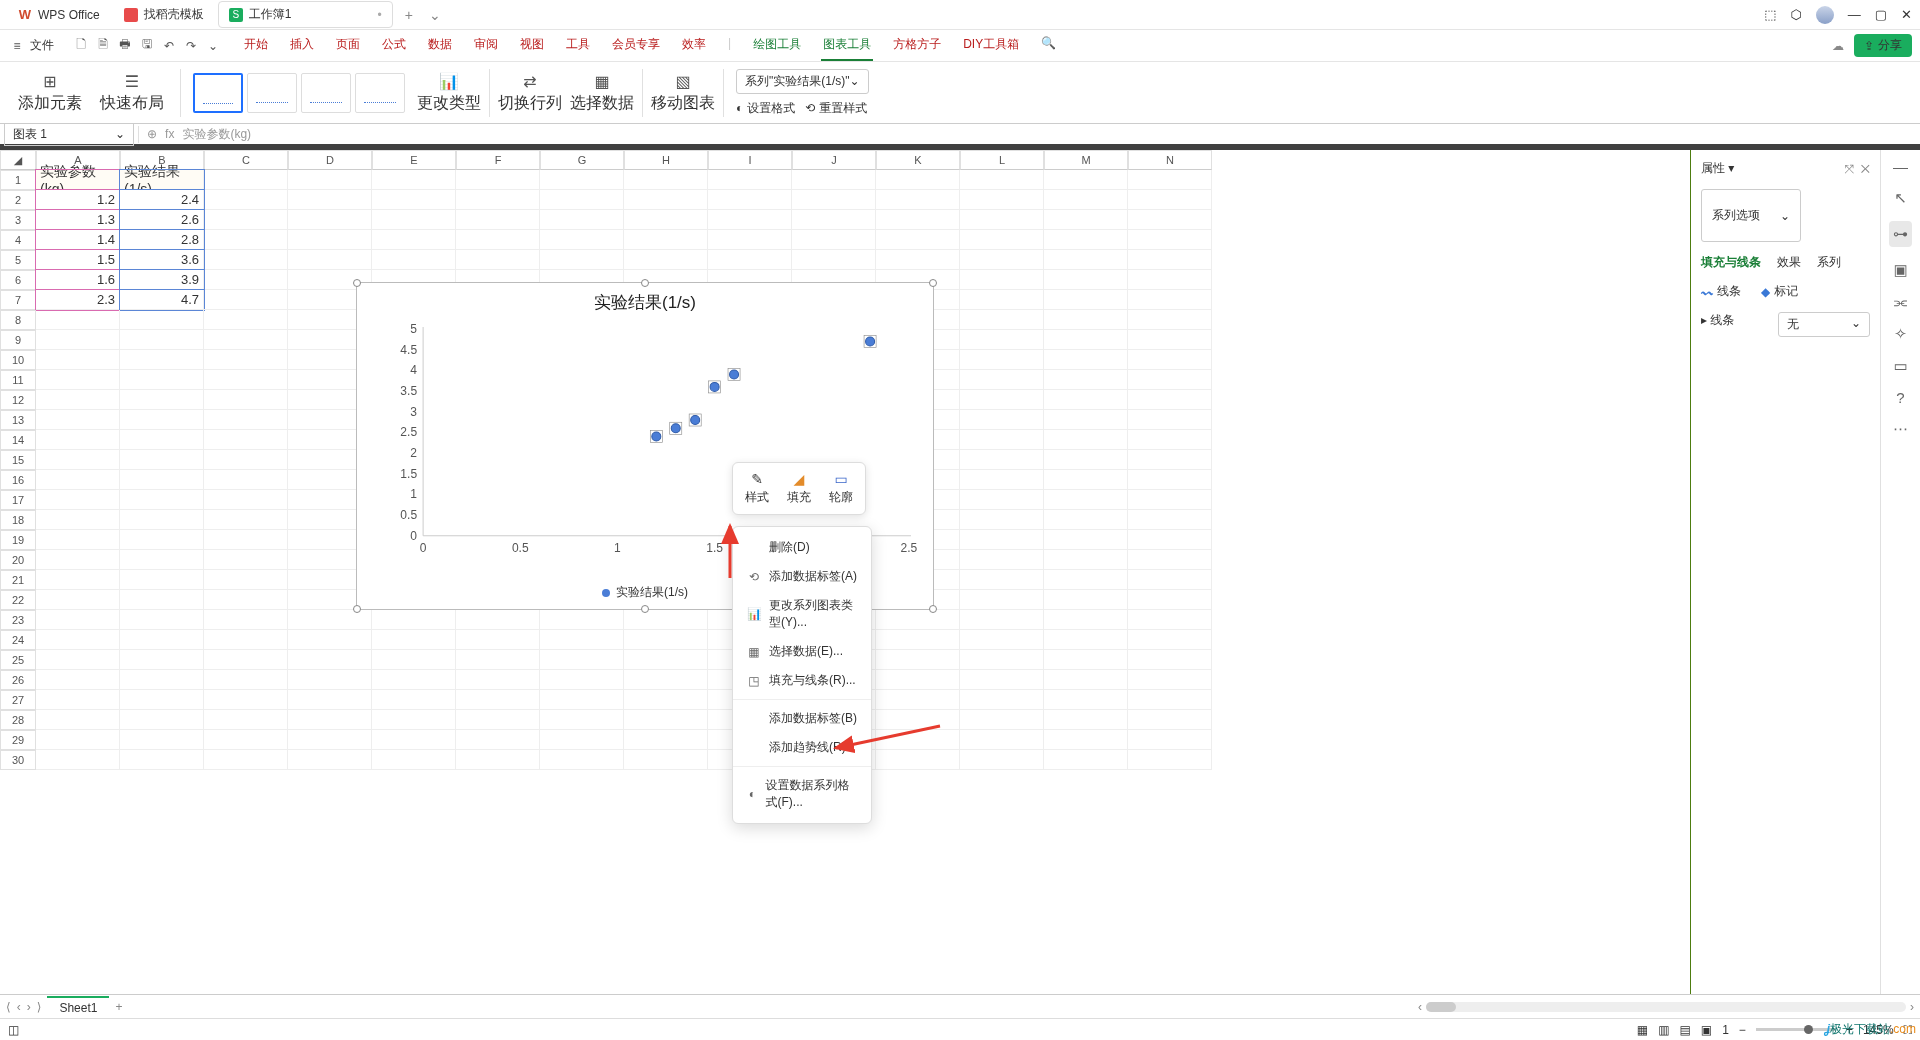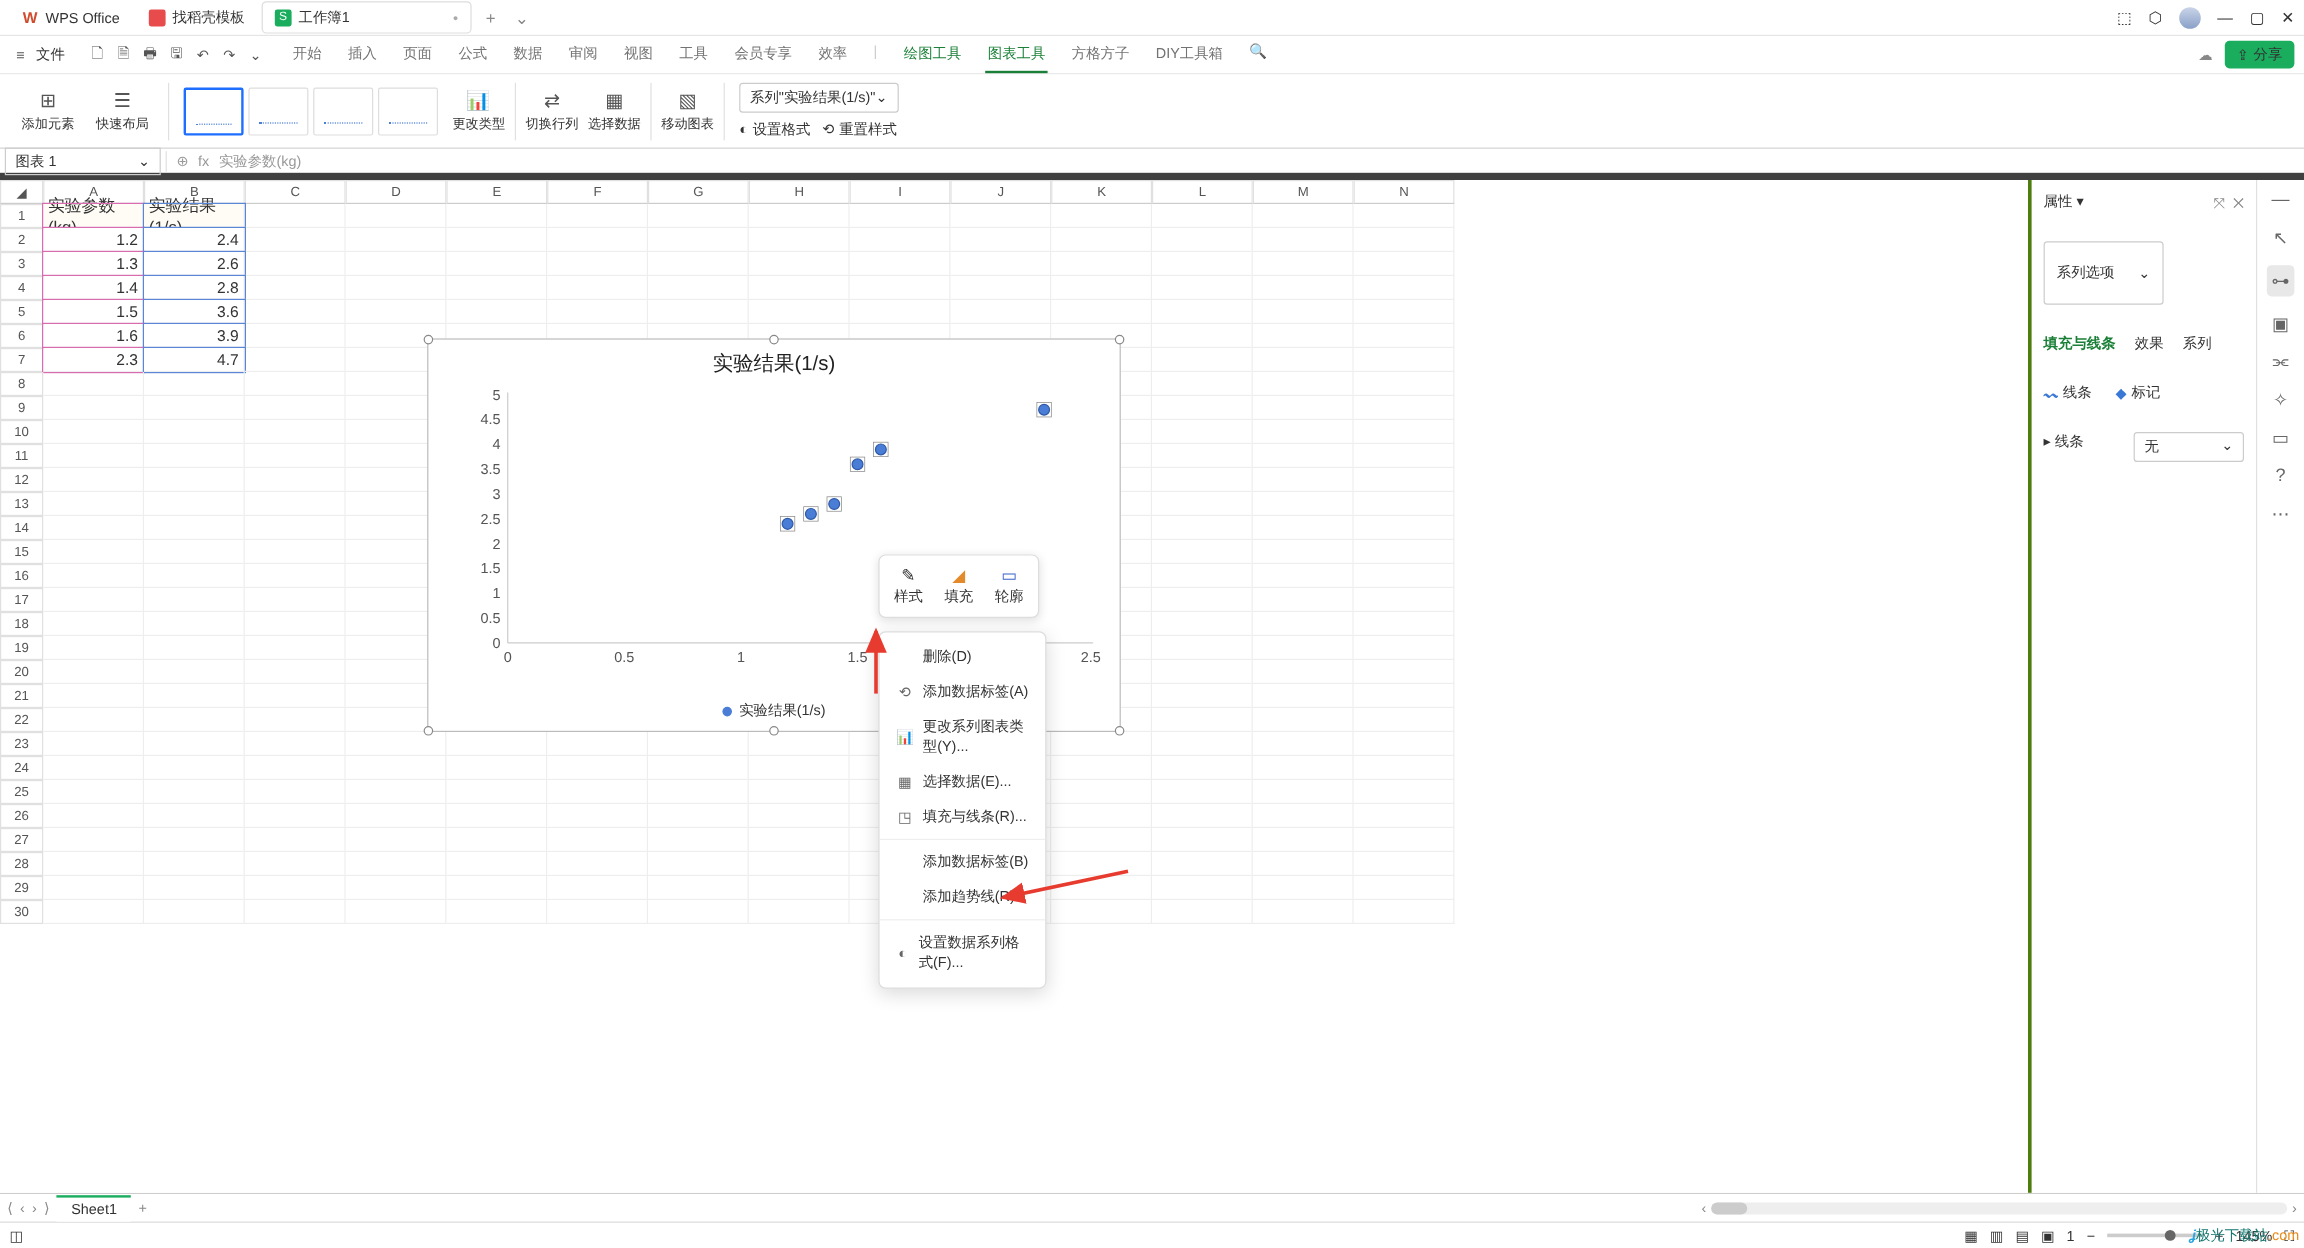--- a/index.html
+++ b/index.html
@@ -13,32 +13,32 @@
 .s-ic{width:14px;height:14px;background:#1aad5e;border-radius:2px;color:#fff;font-size:10px;text-align:center;line-height:14px}
 .tab-plus{padding:4px 8px;color:#888;font-size:14px}
 .title-right{margin-left:auto;display:flex;gap:14px;align-items:center;color:#666}
 .title-right span{cursor:pointer;font-size:13px}
 .avatar{width:18px;height:18px;border-radius:50%;background:linear-gradient(#c9d4e8,#8aa0c8)}
 
 .menu-bar{height:32px;background:#fff;display:flex;align-items:center;padding:0 8px;gap:4px;border-bottom:1px solid #e5e5e5}
 .menu-left{display:flex;gap:4px;align-items:center}
 .menu-left .ic{width:18px;color:#555;text-align:center;cursor:pointer}
 .menu-tabs{display:flex;gap:18px;margin-left:16px}
-.menu-tabs span{cursor:pointer;padding:6px 2px;color:#737373}
+.menu-tabs span{cursor:pointer;padding:6px 2px;color:#b91c1c}
 .menu-tabs .active{color:#1a7f37;border-bottom:2px solid #1a7f37;font-weight:500}
 .menu-tabs .green{color:#1a7f37}
 .menu-right{margin-left:auto;display:flex;gap:10px;align-items:center}
 .share-btn{background:#1aad5e;color:#fff;padding:3px 10px;border-radius:4px;display:flex;gap:4px;align-items:center}
 
 .ribbon{height:62px;background:#fff;display:flex;align-items:center;padding:4px 6px;border-bottom:1px solid #ccc}
 .rgrp{display:flex;flex-direction:column;align-items:center;padding:0 8px;gap:2px;height:100%;justify-content:center}
 .rsep{width:1px;height:48px;background:#e0e0e0;margin:0 4px}
 .rbtn{display:flex;flex-direction:column;align-items:center;gap:2px;cursor:pointer;padding:2px 4px}
 .rbtn .ric{font-size:16px;color:#555}
-.rbtn .lbl{font-size:11px;color:#333}
+.rbtn .lbl{font-size:16px;color:#333}
 .thumb-row{display:flex;gap:4px}
 .thumb{width:50px;height:40px;border:1px solid #ddd;border-radius:2px;background:#fff;cursor:pointer;position:relative}
 .thumb.sel{border:2px solid #1e6fff}
 .thumb::after{content:'';position:absolute;left:8px;right:8px;top:28px;border-top:1px dotted #4a7dd6}
 .rhrow{display:flex;gap:10px}
 .rhbtn{display:flex;gap:4px;align-items:center;cursor:pointer;font-size:11px}
 .sel-box{border:1px solid #ccc;padding:3px 8px;border-radius:3px;min-width:130px;font-size:11px;color:#333;display:flex;justify-content:space-between;align-items:center}
 
 .formula-bar{height:26px;background:#fff;display:flex;align-items:center;border-bottom:6px solid #404040}
 .name-box{width:130px;border:1px solid #ccc;margin:2px 4px;padding:2px 8px;display:flex;justify-content:space-between;align-items:center}
@@ -68,21 +68,21 @@
 .ft-btn .ic{font-size:14px}
 
 .ctx-menu{position:absolute;left:732px;top:376px;width:140px;background:#fff;border:1px solid #ddd;border-radius:6px;box-shadow:0 4px 16px rgba(0,0,0,.15);padding:6px 0}
 .ctx-item{display:flex;gap:8px;align-items:center;padding:6px 14px;cursor:pointer;font-size:12px}
 .ctx-item.disabled{color:#bbb;cursor:default}
 .ctx-sep{height:1px;background:#eee;margin:4px 0}
 .ctx-ic{width:14px;text-align:center;color:#666}
 
 .red-arrow{position:absolute;pointer-events:none}
 
-.side-panel{width:190px;background:#fff;border-left:3px solid #4d7c0f;padding:10px;display:flex;flex-direction:column;gap:24px}
+.side-panel{width:190px;background:#fff;border-left:1px solid #4d7c0f;padding:10px;display:flex;flex-direction:column;gap:12px}
 .sp-header{display:flex;justify-content:space-between;align-items:center}
 .sp-dd{border:1px solid #ccc;padding:17px 10px;border-radius:3px;display:flex;justify-content:space-between;align-items:center;width:100px;font-size:11px}
 .sp-tabs{display:flex;gap:16px;font-size:12px}
 .sp-tabs .act{color:#1a7f37;font-weight:700}
 .sp-row{display:flex;gap:20px;align-items:center}
 .sp-row .it{display:flex;gap:4px;align-items:center;cursor:pointer}
 .sp-sel{border:1px solid #ccc;padding:3px 8px;width:92px;display:flex;justify-content:space-between;border-radius:3px;font-size:11px}
 
 .side-icons{width:40px;background:#fff;border-left:1px solid #e0e0e0;display:flex;flex-direction:column;align-items:center;padding:8px 0;gap:14px}
 .side-icons span{color:#666;cursor:pointer;font-size:15px}

